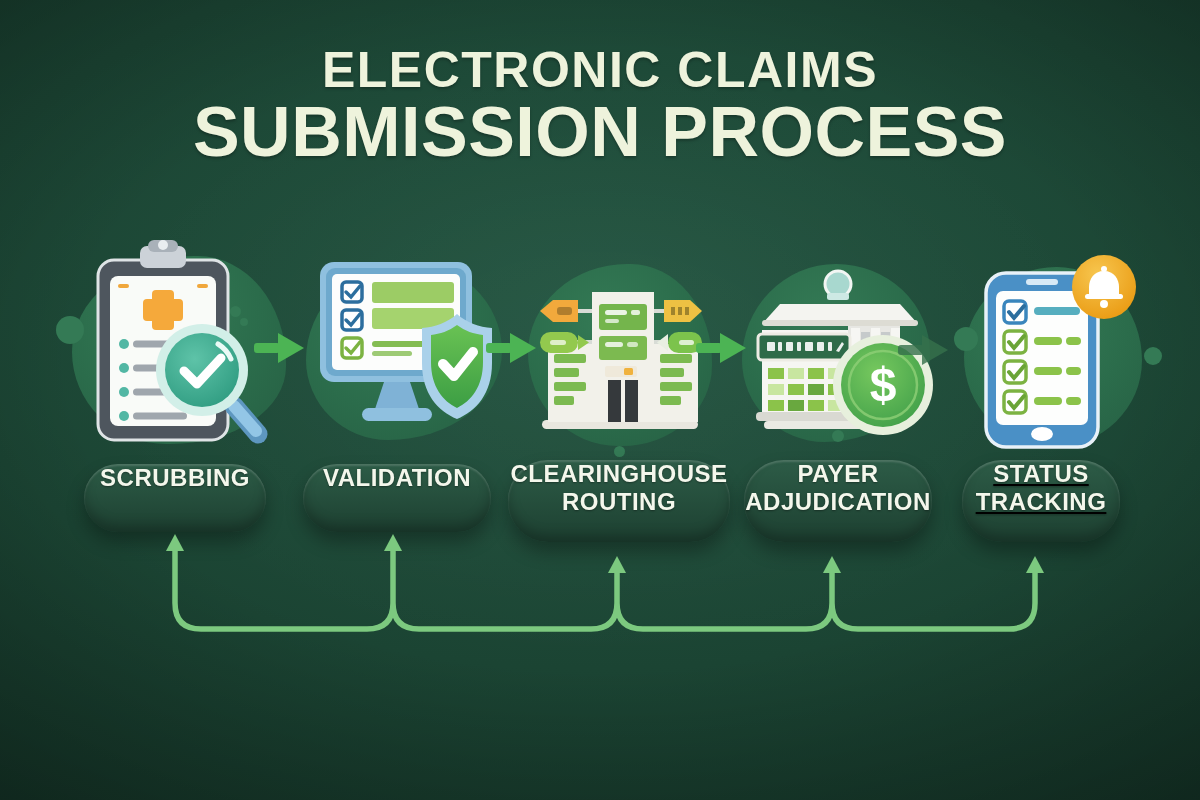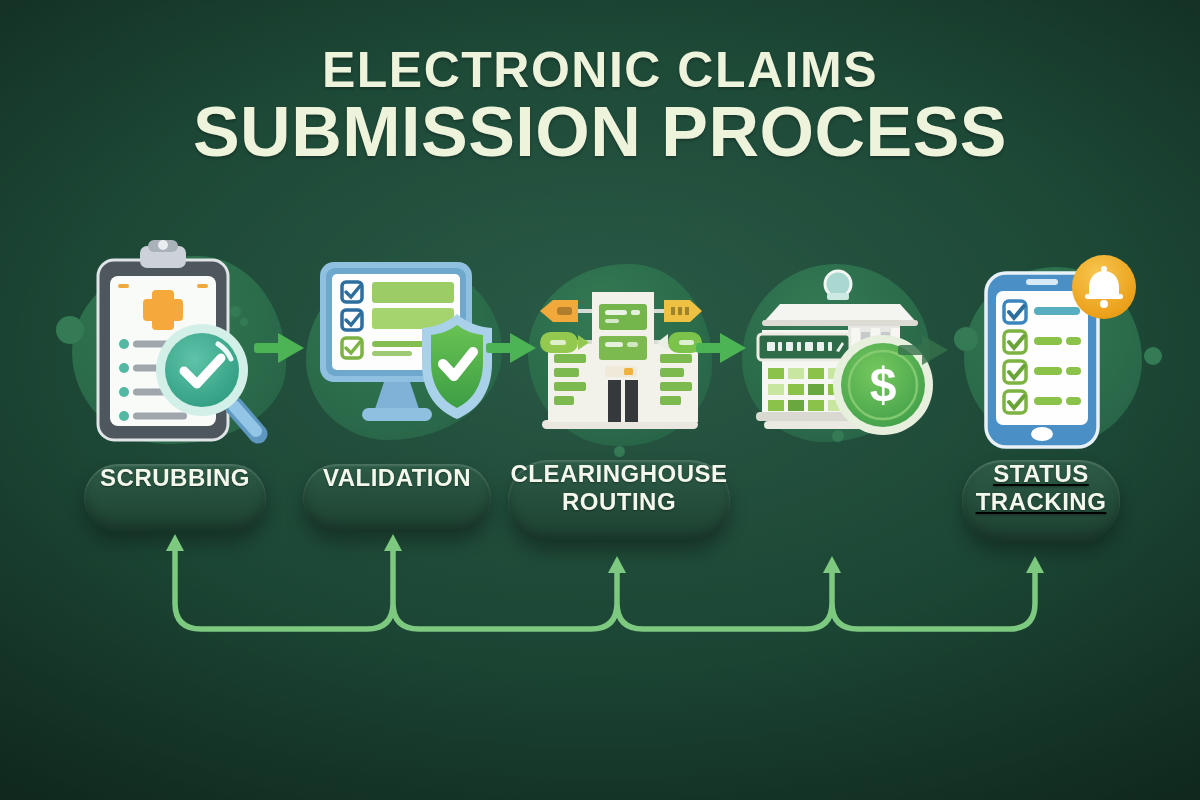--- a/index.html
+++ b/index.html
@@ -331,20 +331,24 @@
   <div class="pill" style="left:84px;top:464px;width:182px;height:68px;">
     <span>SCRUBBING</span>
   </div>
   <div class="pill" style="left:508px;top:460px;width:222px;height:82px;">
     <span>CLEARINGHOUSE
 ROUTING</span>
   </div>
   <div class="pill" style="left:303px;top:464px;width:188px;height:68px;">
     <span>VALIDATION</span>
   </div>
+  <div class="pill" style="left:744px;top:460px;width:188px;height:82px;">
+    <span>PAYER
+ADJUDICATION</span>
+  </div>
   <div class="pill" style="left:962px;top:460px;width:158px;height:82px;text-decoration:underline;">
     <span>STATUS
 TRACKING</span>
   </div>
 
   <svg class="connector" viewBox="0 0 1200 800">
     <path d="M175,550 L175,603 Q175,629 201,629 L367,629 Q393,629 393,603 L393,550
              M393,603 Q393,629 419,629 L591,629 Q617,629 617,603 L617,572
              M617,603 Q617,629 643,629 L806,629 Q832,629 832,603 L832,572
              M832,603 Q832,629 858,629 L1009,629 Q1035,629 1035,603 L1035,572" fill="none" stroke="var(--line)" stroke-width="5.5" stroke-linecap="round"></path>

